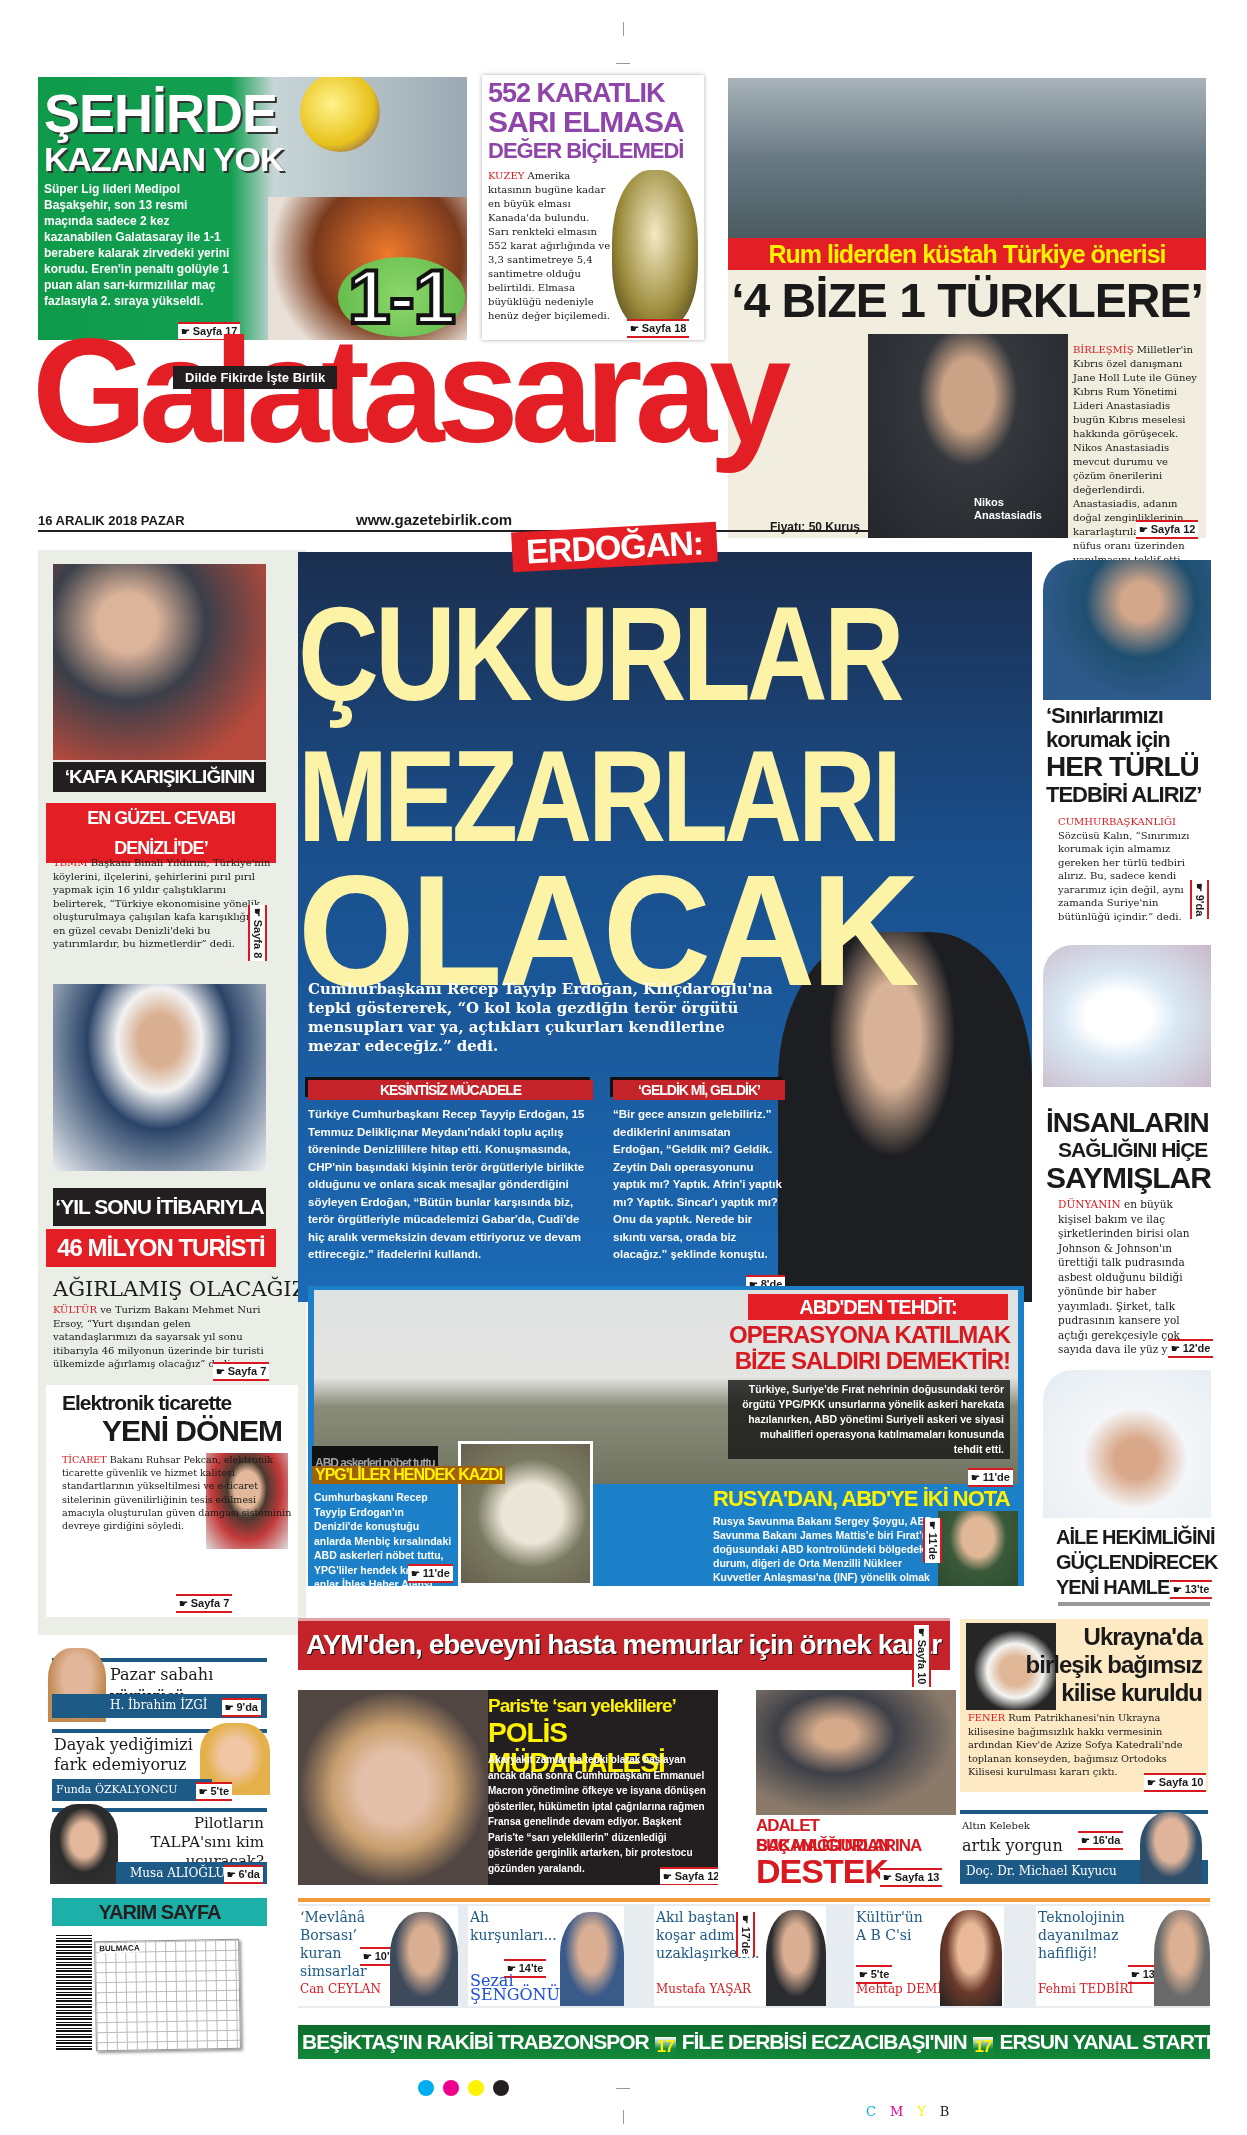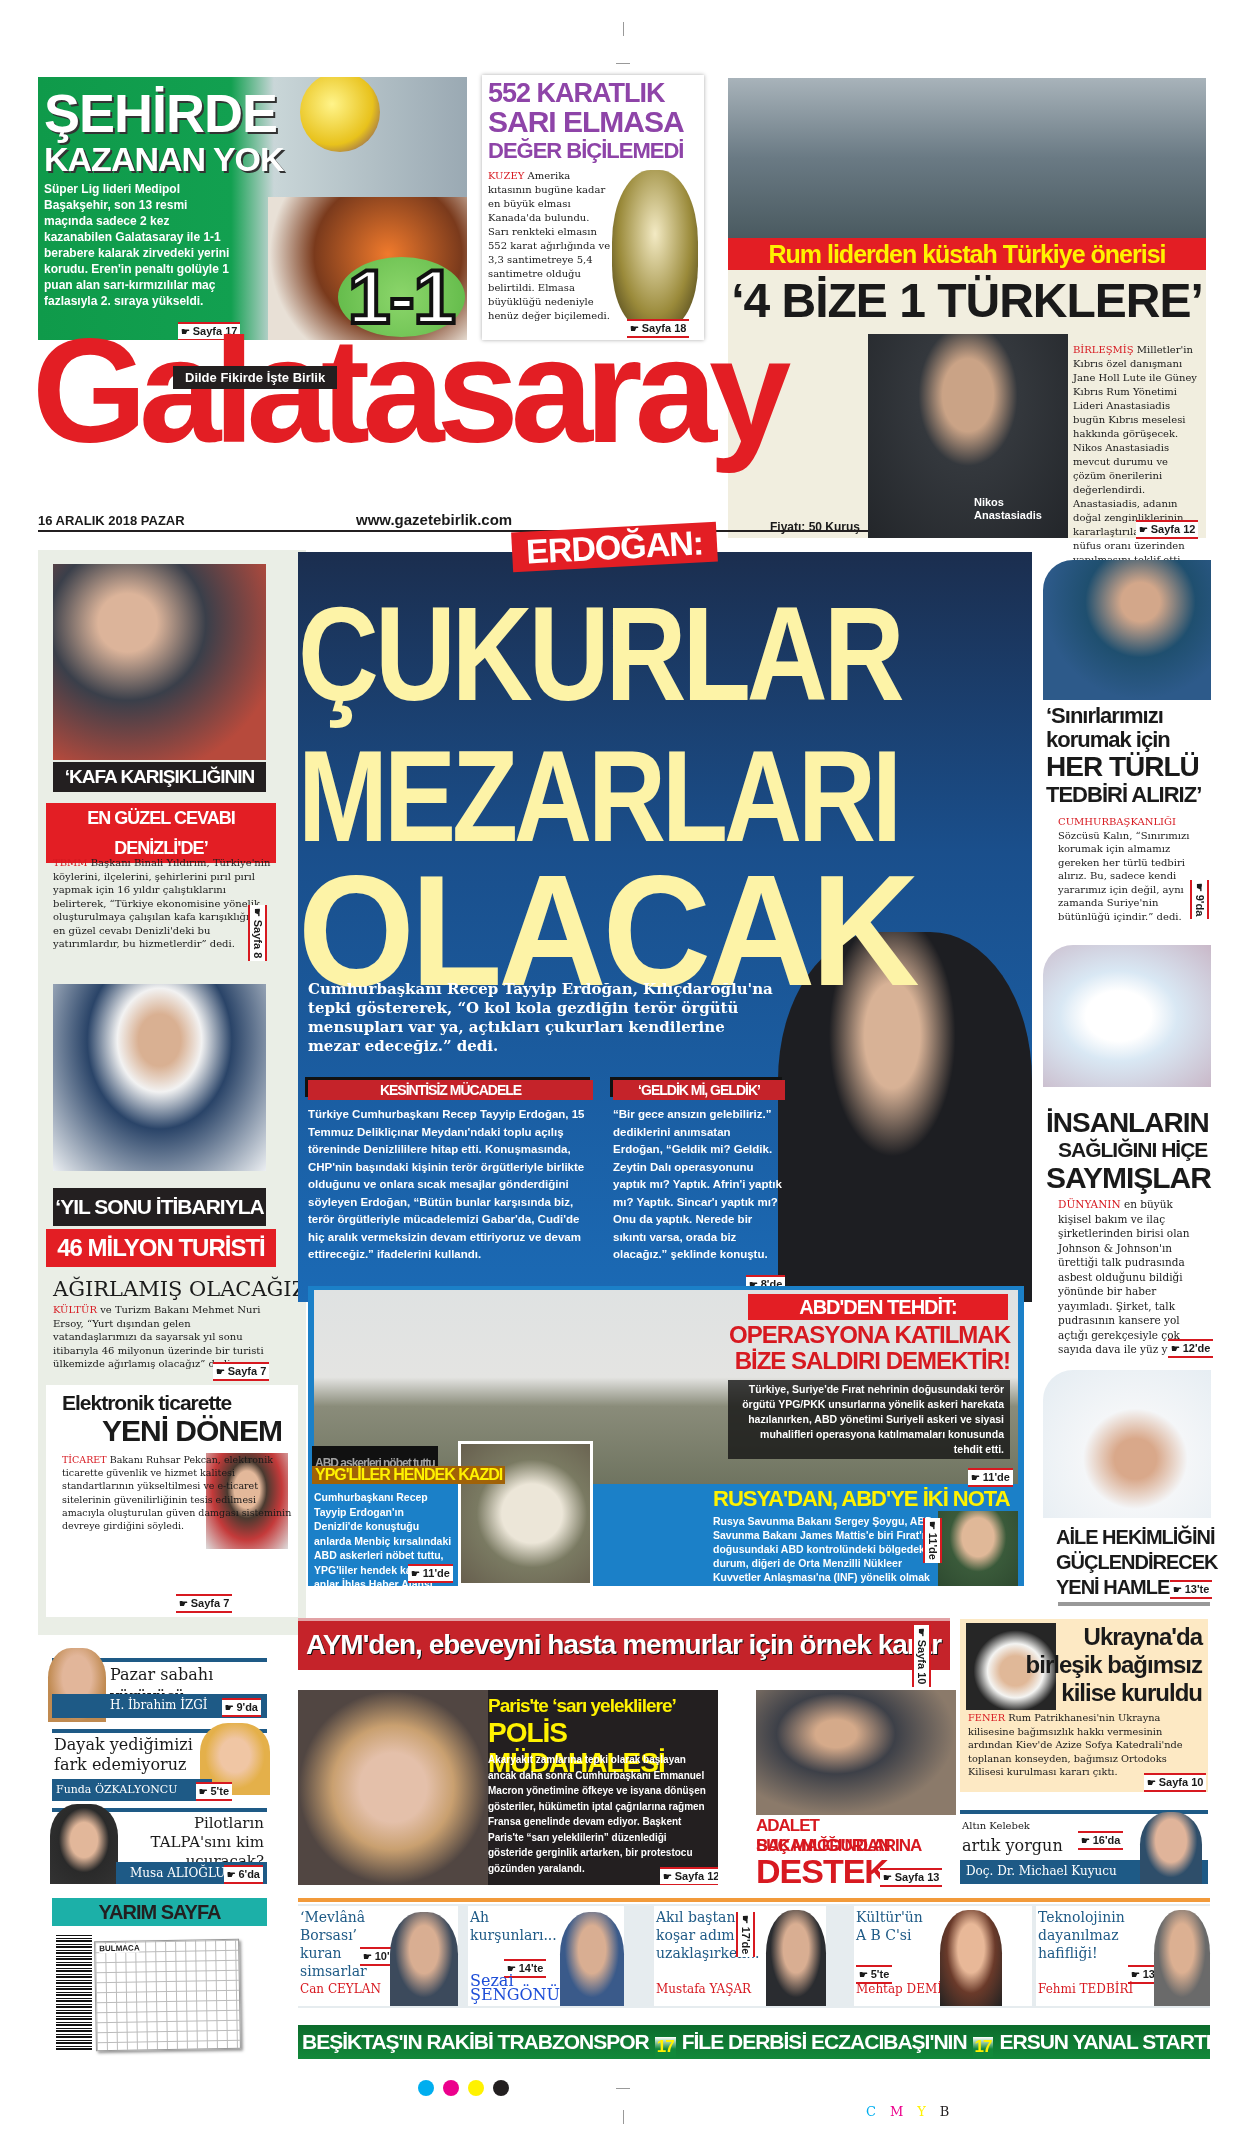--- a/index.html
+++ b/index.html
@@ -238,21 +238,21 @@
   <div class="abs" style="left:36px;top:52px"><span class="ref">14'te</span></div>
   <div class="abs serif" style="left:2px;top:68px;width:60px;font-size:16px;line-height:14px;color:#1d4ed8">Sezai ŞENGÖNÜL</div>
   <div class="abs" style="left:92px;top:6px;width:64px;height:94px;border-radius:45% 45% 0 0;background:radial-gradient(ellipse at 50% 40%,#d9ae92 0 30%,#3a5a8a 60%)"></div>
 </div>
 <div class="abs" style="left:654px;top:1906px;width:172px;height:100px;background:#fff">
   <div class="abs serif" style="left:2px;top:2px;width:110px;font-size:14px;line-height:18px;color:#1e5a86">Akıl baştan koşar adım uzaklaşırken...</div>
   <div class="abs" style="left:102px;top:6px;transform:rotate(90deg);transform-origin:left top"><span class="ref">17'de</span></div>
   <div class="abs serif" style="left:2px;top:76px;font-size:12px;color:#d71920">Mustafa YAŞAR</div>
   <div class="abs" style="left:112px;top:4px;width:60px;height:96px;border-radius:45% 45% 0 0;background:radial-gradient(ellipse at 50% 40%,#d9ae92 0 30%,#2a2c30 60%)"></div>
 </div>
-<div class="abs" style="left:854px;top:1906px;width:178px;height:100px;background:#fff">
+<div class="abs" style="left:854px;top:1906px;width:150px;height:100px;background:#fff">
   <div class="abs serif" style="left:2px;top:2px;width:80px;font-size:14px;line-height:18px;color:#1e5a86">Kültür'ün A B C'si</div>
   <div class="abs" style="left:2px;top:58px"><span class="ref">5'te</span></div>
   <div class="abs serif" style="left:2px;top:76px;font-size:12px;color:#d71920">Mehtap DEMİR</div>
   <div class="abs" style="left:86px;top:4px;width:62px;height:96px;border-radius:45% 45% 0 0;background:radial-gradient(ellipse at 50% 40%,#e8b898 0 30%,#6a3a2a 55%,#222)"></div>
 </div>
 <div class="abs" style="left:1036px;top:1906px;width:174px;height:100px;background:#fff">
   <div class="abs serif" style="left:2px;top:2px;width:90px;font-size:14px;line-height:18px;color:#1e5a86">Teknolojinin dayanılmaz hafifliği!</div>
   <div class="abs" style="left:92px;top:58px"><span class="ref">13'te</span></div>
   <div class="abs serif" style="left:2px;top:76px;font-size:12px;color:#d71920">Fehmi TEDBİRİ</div>
   <div class="abs" style="left:118px;top:4px;width:56px;height:96px;border-radius:45% 45% 0 0;background:radial-gradient(ellipse at 50% 40%,#dcb092 0 30%,#6a6a6a 60%)"></div>

